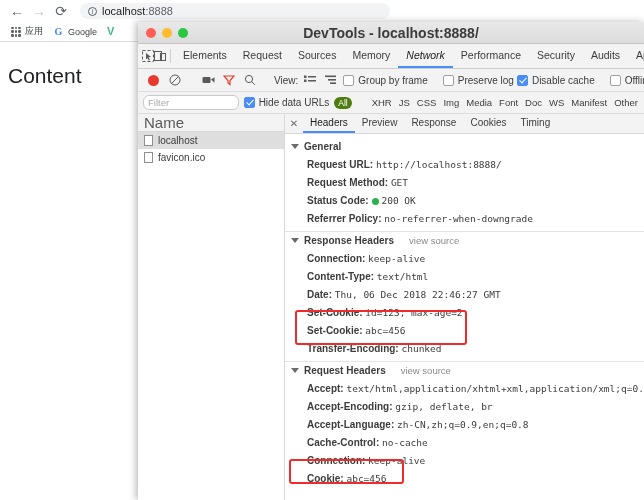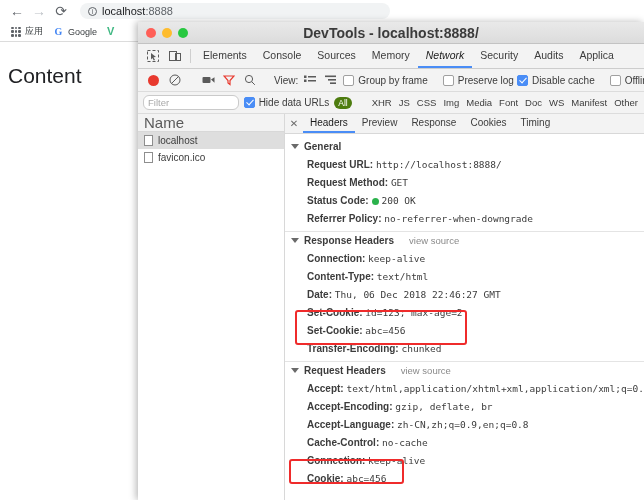--- a/index.html
+++ b/index.html
@@ -280,24 +280,25 @@
           </svg>
       </div>
       <div class="dt-tool-ico">
         <svg width="12" height="12" viewBox="0 0 12 12">
             <rect x="0.5" y="1.5" width="7" height="9" fill="none" stroke="#5a5a5a"></rect>
             <rect x="6.5" y="3.5" width="5" height="7" fill="none" stroke="#5a5a5a"></rect>
           </svg>
       </div>
       <div class="dt-sep"></div>
       <div class="dt-tab">Elements</div>
-      <div class="dt-tab">Console</div>
+      <div class="dt-tab">Request</div>
       <div class="dt-tab">Sources</div>
       <div class="dt-tab">Memory</div>
       <div class="dt-tab active">Network</div>
+      <div class="dt-tab">Performance</div>
       <div class="dt-tab">Security</div>
       <div class="dt-tab">Audits</div>
       <div class="dt-tab">Applica</div>
     </div>
 
     <div class="dt-netbar">
       <span class="rec-dot"></span>
       <span class="nb-ico">
         <svg width="12" height="12" viewBox="0 0 12 12">
             <circle cx="6" cy="6" r="5" fill="none" stroke="#5a5a5a"></circle>

